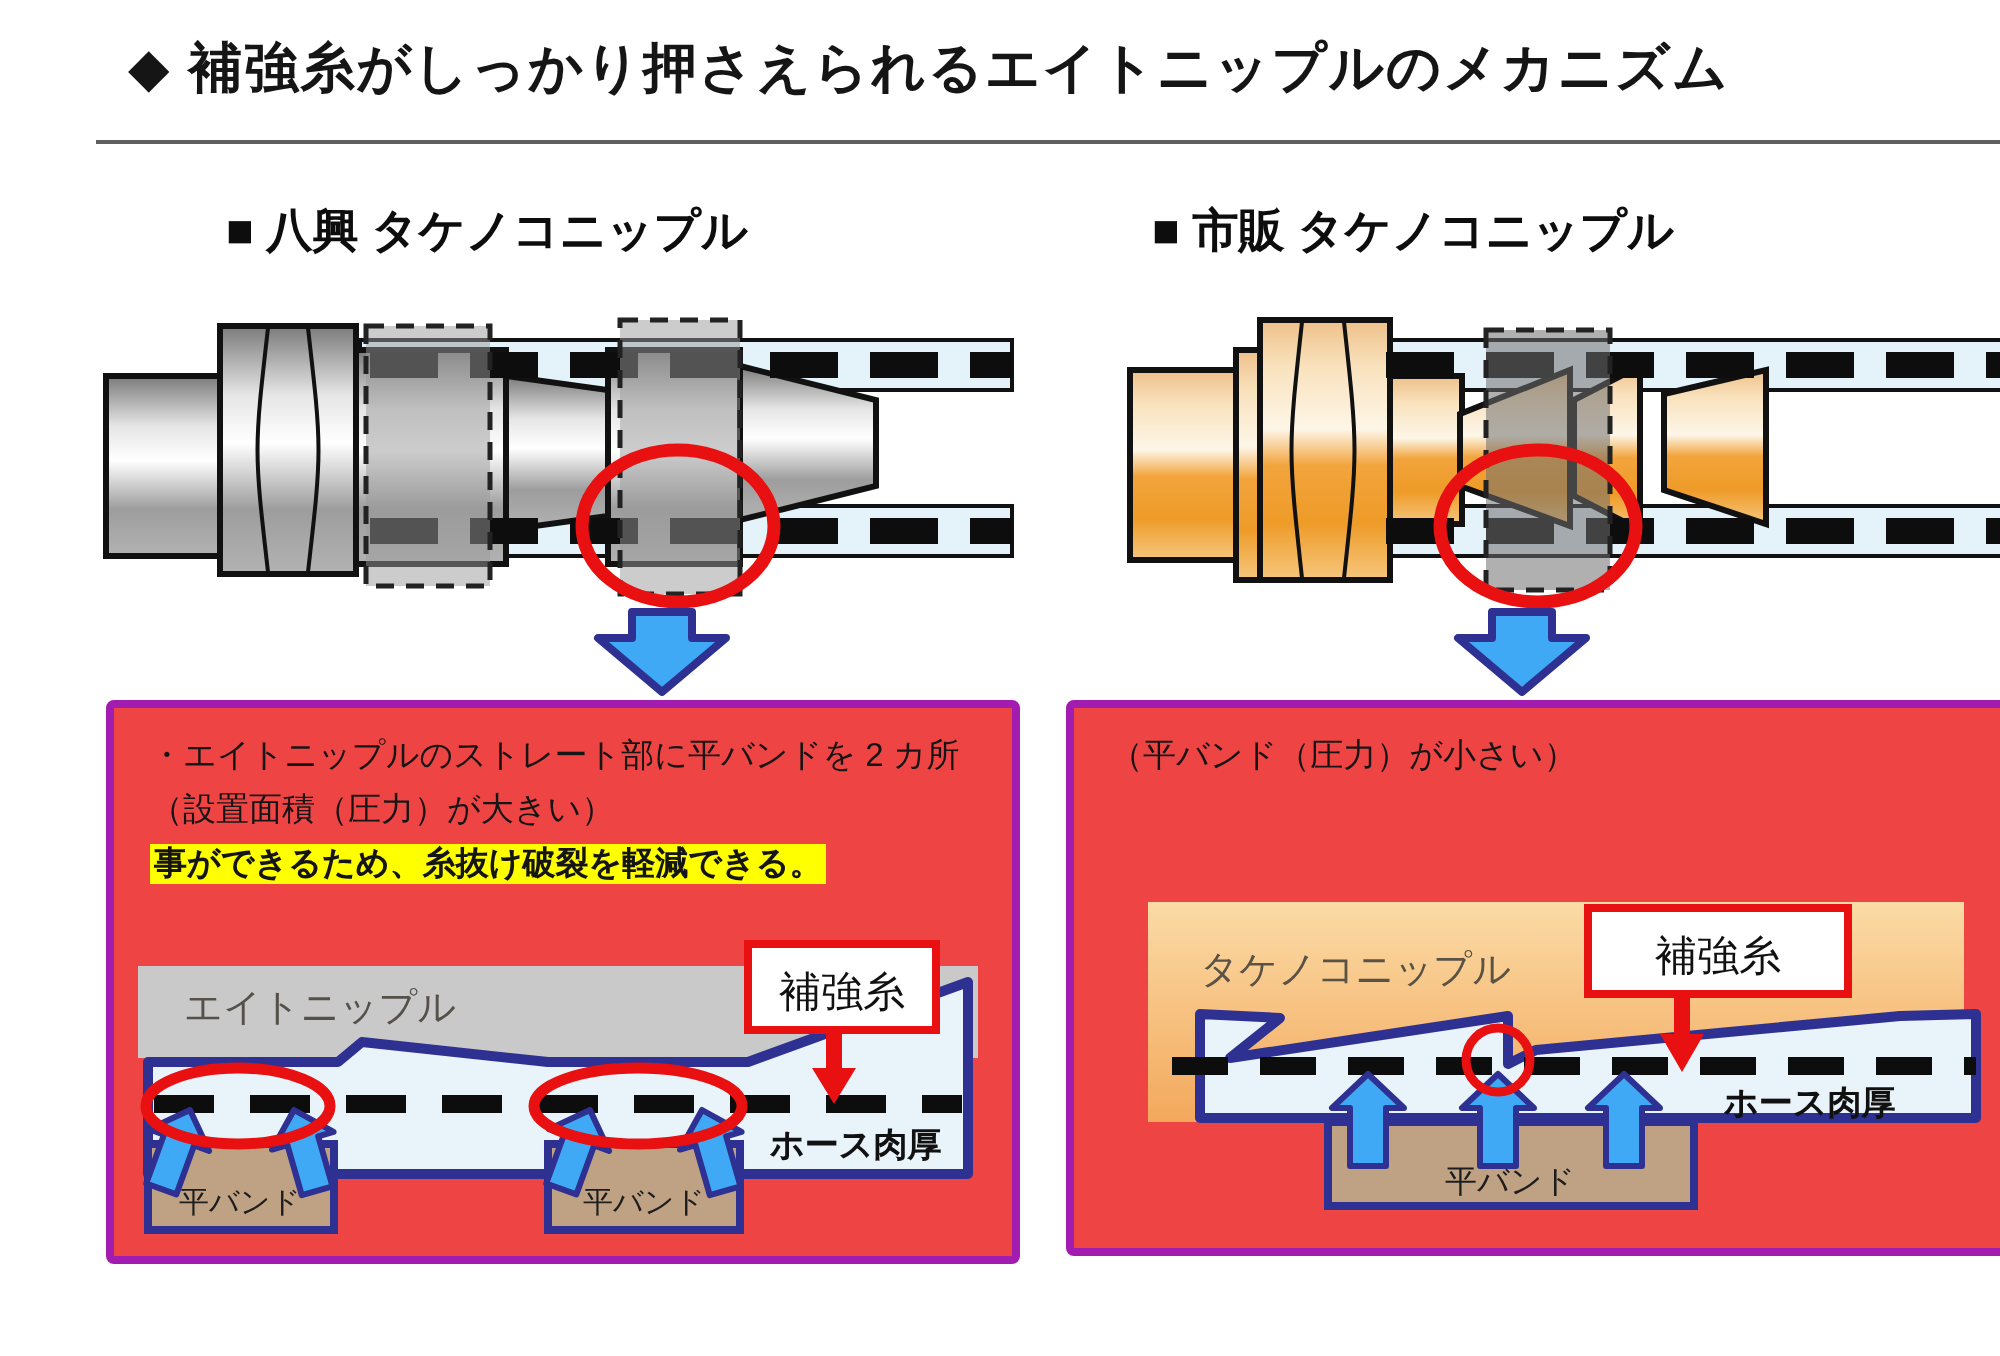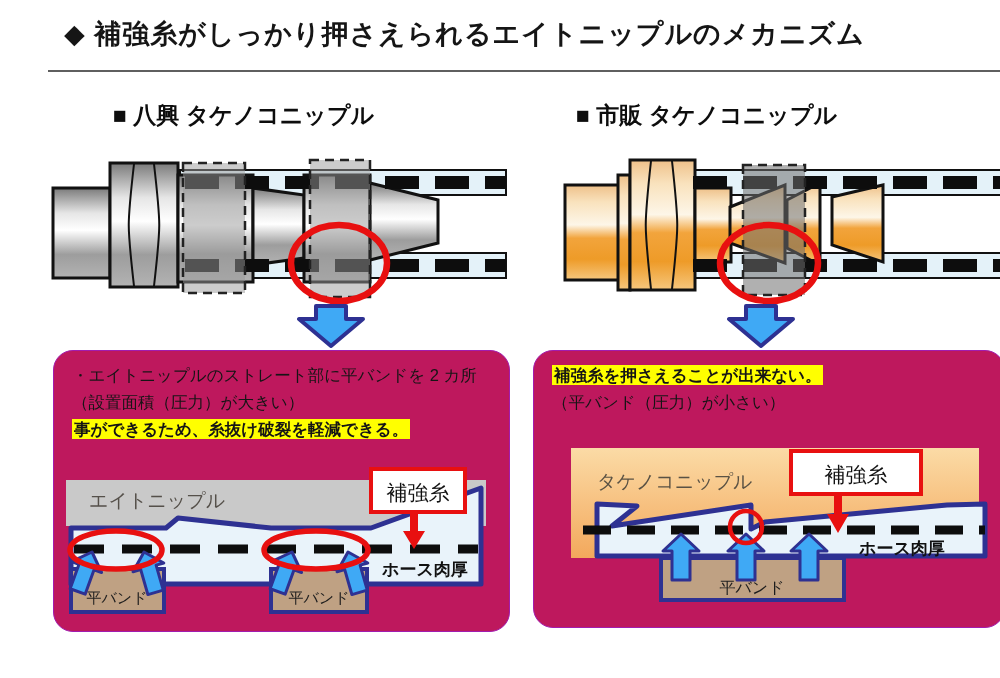--- a/index.html
+++ b/index.html
@@ -2,21 +2,21 @@
 <html><head>
 <meta charset="utf-8">
 <style>
   html,body{margin:0;padding:0;background:#ffffff;}
   body{font-family:"Liberation Sans","DejaVu Sans",sans-serif;color:#111;}
   .stage{position:relative;width:1000px;height:678px;background:#ffffff;overflow:hidden;margin-left:28px;}
   .abs{position:absolute;}
   .page-title{left:36px;top:16px;font-size:27px;font-weight:bold;letter-spacing:1px;color:#151515;white-space:nowrap;}
   .title-rule{left:20px;top:70px;width:962px;height:2px;background:#5f5f5f;}
   .col-header{font-size:23px;font-weight:bold;color:#0d0d0d;white-space:nowrap;}
-  .callout{box-sizing:border-box;background:#be185d;border:1px solid #a21caf;border-radius:20px;}
+  .callout{box-sizing:border-box;background:#ef4444;border:4px solid #a21caf;border-radius:4px;}
   .callout-text{position:absolute;left:18px;top:11px;font-size:16.5px;line-height:27px;white-space:nowrap;color:#151515;}
   .hl{background:#ffff00;font-weight:bold;padding:1px 2px;}
   svg{display:block;}
   svg text{font-family:"Liberation Sans","DejaVu Sans",sans-serif;}
 </style>
 </head>
 <body>
 
 <div class="stage">
 
@@ -128,21 +128,20 @@
 
       <rect x="305" y="5" width="94" height="43" fill="#ffffff" stroke="#e81010" stroke-width="4"></rect>
       <text x="352" y="36" font-size="21" fill="#111" text-anchor="middle">補強糸</text>
       <polygon points="344,48 352,48 352,67 359,67 348,85 337,67 344,67" fill="#e81010"></polygon>
       <text x="316" y="111" font-size="17" font-weight="600" fill="#111">ホース肉厚</text>
     </svg>
   </div>
 
   <div class="abs callout" style="left:505px;top:350px;width:472px;height:278px;">
     <div class="callout-text">
-      <div><span class="hl">補強糸を押さえることが出来ない。</span></div>
       <div><span>（平バンド（圧力）が小さい）</span></div>
     </div>
 
     <svg class="abs" style="left:35px;top:95px;" width="420" height="162" viewBox="0 0 420 162">
       <defs>
         <linearGradient id="orangeBg" x1="0" y1="0" x2="0" y2="1">
           <stop offset="0" stop-color="#fbdba6"></stop>
             <stop offset="1" stop-color="#f3a85c"></stop>
         </linearGradient>
       </defs>

